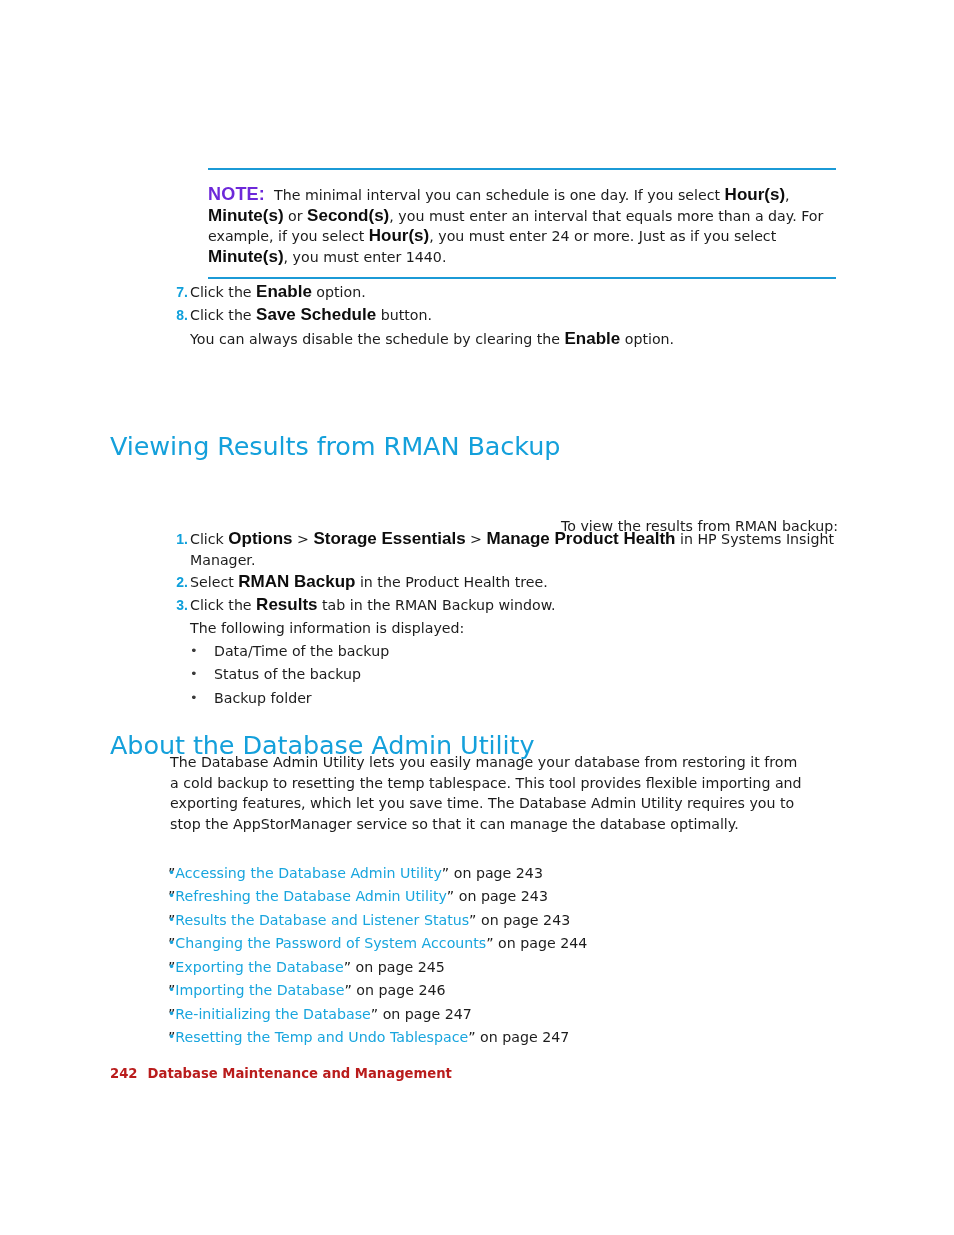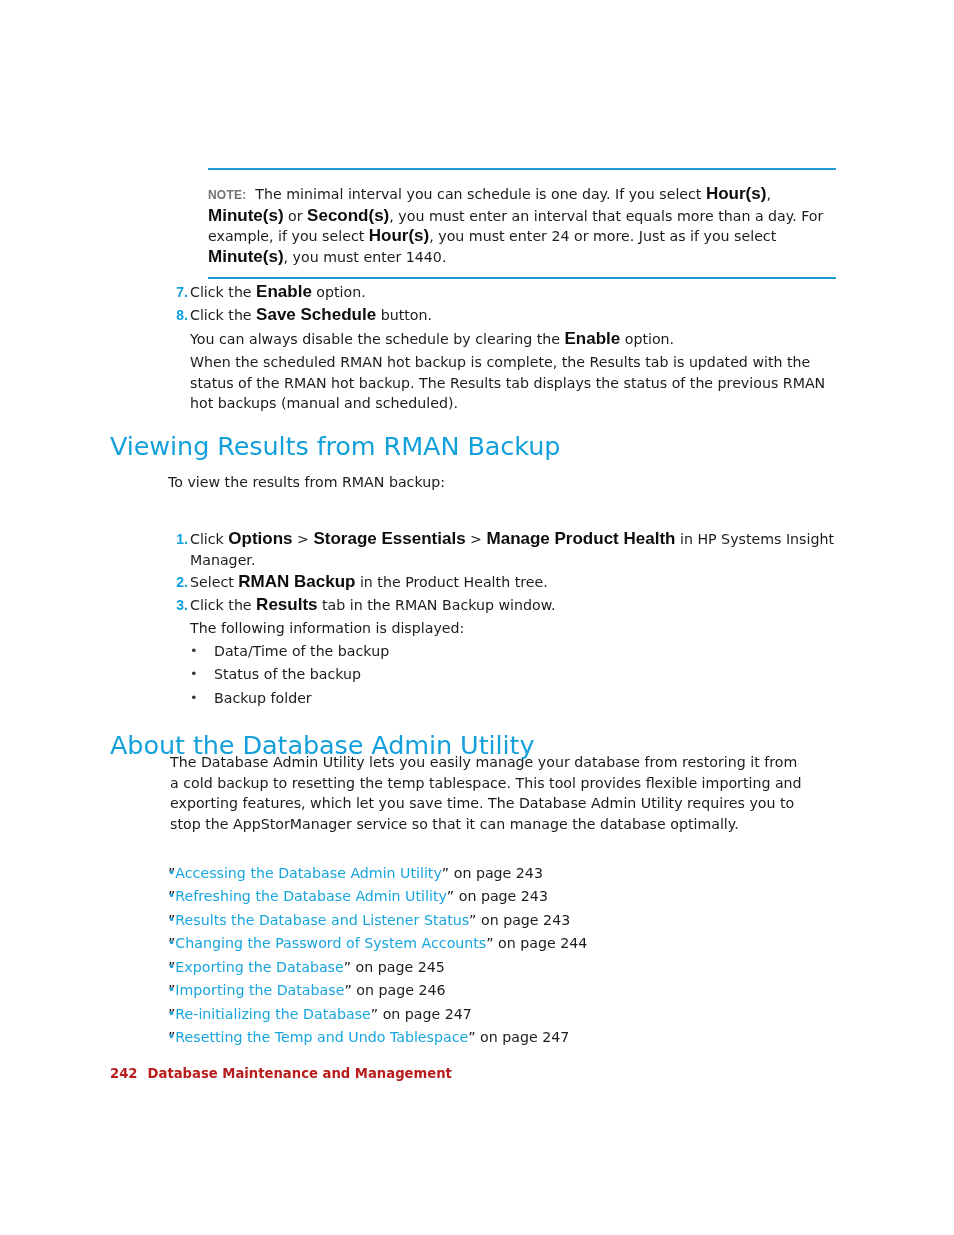--- a/index.html
+++ b/index.html
@@ -35,24 +35,24 @@
     box-sizing: border-box;
   }
   .note-body {
     font-family: "DejaVu Sans", sans-serif;
     font-size: 14.2px;
     line-height: 20.5px;
     color: #1c1c1c;
     text-align: left;
   }
   .note-label {
-    color: #737373;
-    font-weight: bold;
-    font-family: "Liberation Sans", sans-serif;
-    font-size: 12px;
+    color: #6d28d9;
+    font-weight: bold;
+    font-family: "Liberation Sans", sans-serif;
+    font-size: 18px;
     letter-spacing: 0.2px;
     margin-top: 36px;
   }
   .note-gap { display: inline-block; width: 9px; }
   b.kw {
     font-family: "Liberation Sans", sans-serif;
     font-weight: bold;
     font-size: 17px;
     color: #0d0d0d;
   }
@@ -173,26 +173,25 @@
     <span class="num-text">Click the <b class="kw">Enable</b> option.</span>
   </div>
 
   <div class="num-item" style="top:305px;">
     <span class="num">8.</span>
     <span class="num-text">Click the <b class="kw">Save Schedule</b> button.</span>
   </div>
 
   <div class="body-text" style="left:190px; top:329px; width:648px;">You can always disable the schedule by clearing the <b class="kw">Enable</b> option.</div>
 
-  <div class="body-text" style="left:190px; top:352px; width:648px;">When the scheduled RMAN hot backup is complete, the Results tab is updated with the status of the RMAN hot backup. The Results tab displays the status of the previous RMAN hot backups (manual and scheduled).</div>
 
   <h1 class="heading" style="top:414px;">Viewing Results from RMAN Backup</h1>
 
 
-  <div class="body-text" style="left:168px; top:472px; width:670px;">To view the results from RMAN backup:</div>
+  <div class="body-text" style="left:168px; top:516px; width:670px;text-align:right;">To view the results from RMAN backup:</div>
 
   <div class="num-item" style="top:529px;">
     <span class="num">1.</span>
     <span class="num-text">Click <b class="kw">Options</b> &gt; <b class="kw">Storage Essentials</b> &gt; <b class="kw">Manage Product Health</b> in HP Systems Insight Manager.</span>
   </div>
 
   <div class="num-item" style="top:572px;">
     <span class="num">2.</span>
     <span class="num-text">Select <b class="kw">RMAN Backup</b> in the Product Health tree.</span>
   </div>

